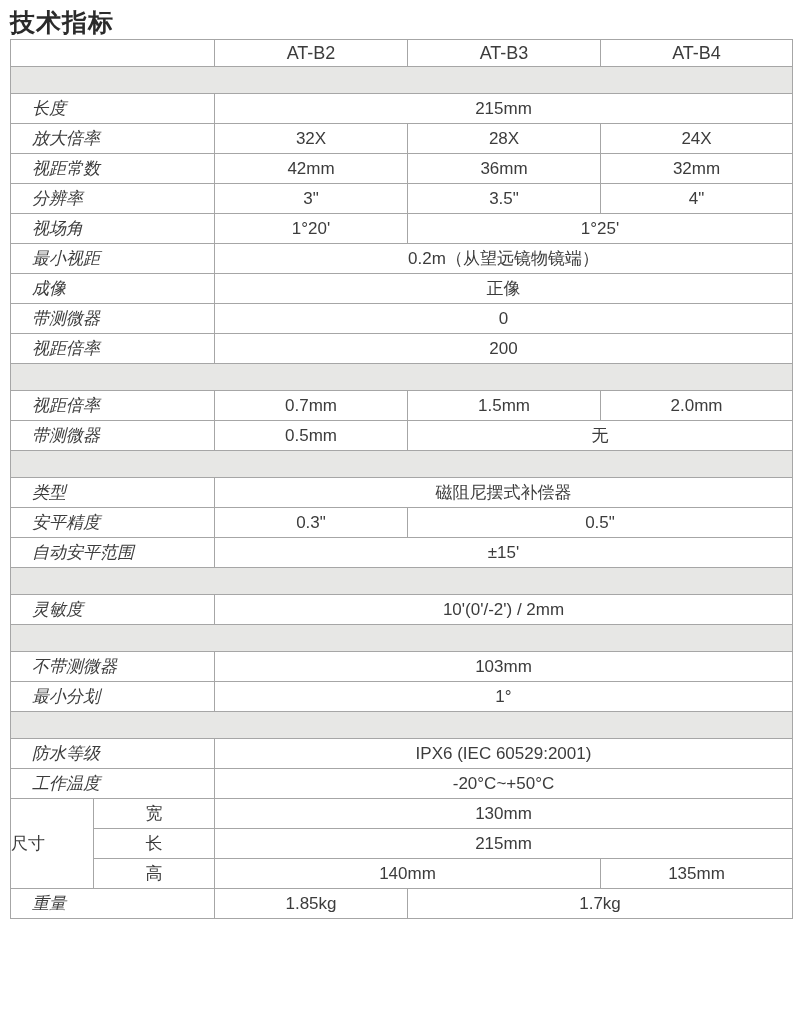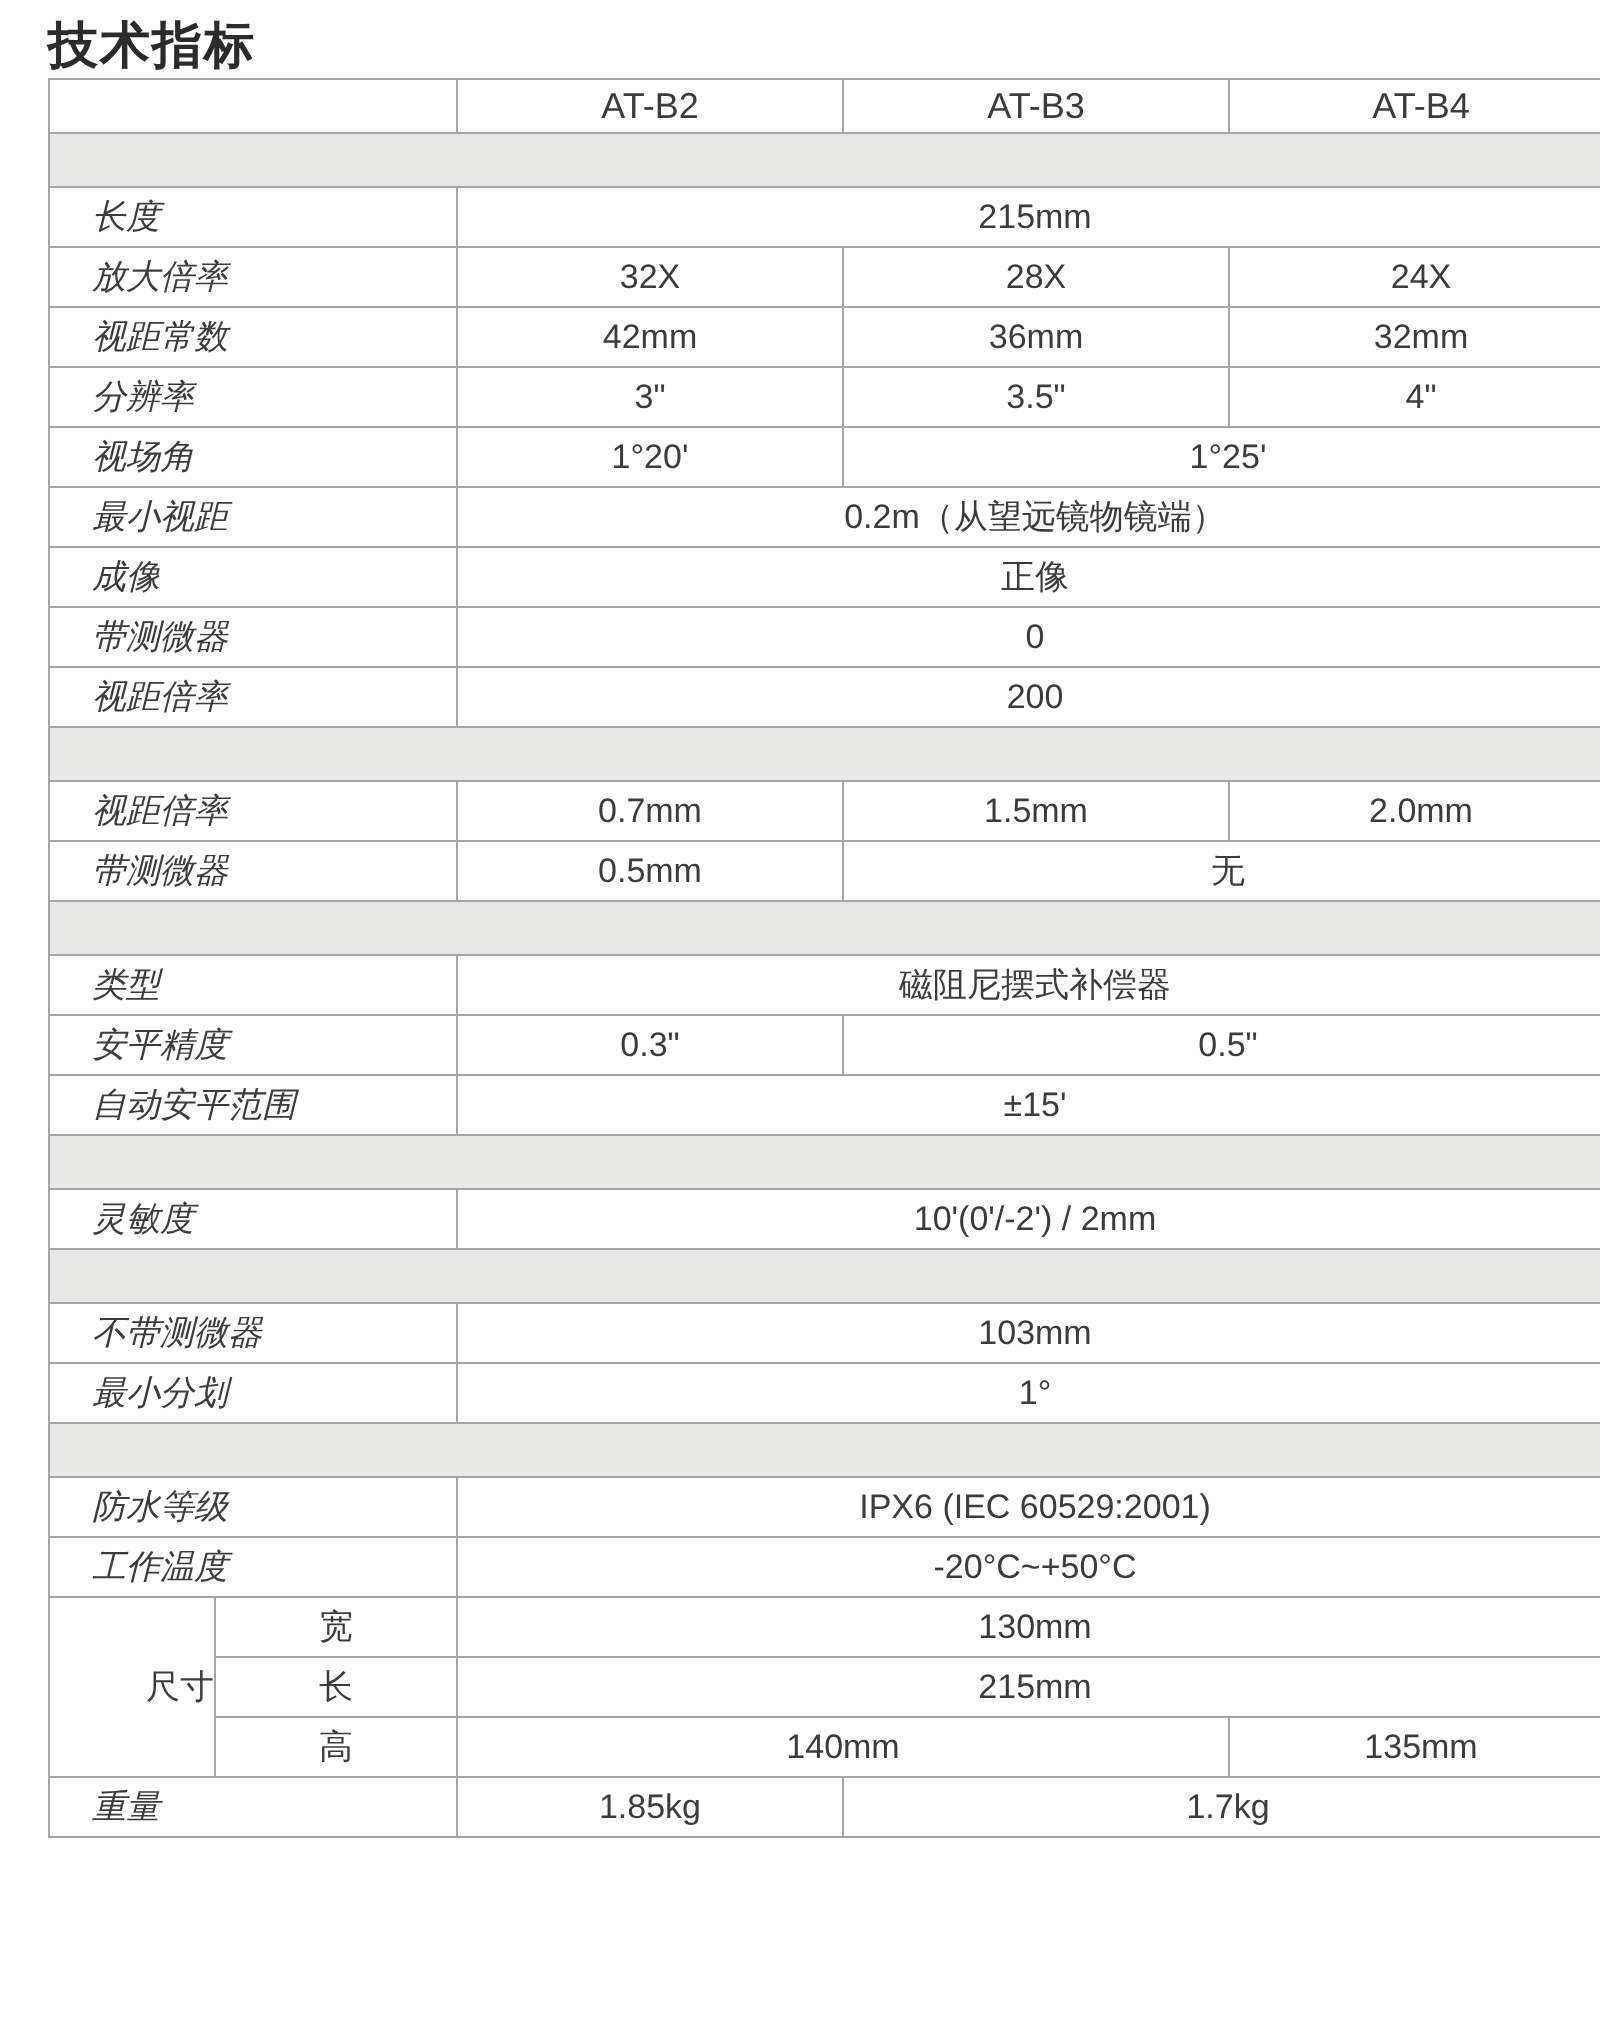--- a/index.html
+++ b/index.html
@@ -10,21 +10,21 @@
     --background:#ffffff;
   }
   *{box-sizing:border-box;}
   html,body{margin:0;padding:0;}
   body{
     width:800px;
     background:var(--background);
     font-family:"Liberation Sans","DejaVu Sans",sans-serif;
     color:var(--text);
   }
-  .page{width:784px;min-height:1022px;padding:6px 8px 10px 24px;}
+  .page{width:784px;min-height:1022px;padding:6px 8px 10px 10px;}
   .title{
     margin:0;
     font-size:25px;
     font-weight:bold;
     color:var(--title);
     letter-spacing:1px;
   }
   table.spec-table{
     width:782px;
     border-collapse:collapse;
@@ -41,21 +41,21 @@
     overflow:hidden;
     white-space:nowrap;
   }
   .spec-table thead th{height:27px;font-size:18px;}
   .spec-table thead td{height:27px;}
   td.label{text-align:left;padding-left:21px;font-style:italic;}
   tr.sep td{
     background:var(--separator-bg);
     height:27px;
   }
-  td.dim-group{text-align:right;padding-left:0;}
+  td.dim-group{text-align:left;padding-left:0;}
   td.sub-label{text-align:center;padding-left:0;}
 </style>
 </head>
 <body>
 
 <div class="page">
   <h1 class="title">技术指标</h1>
 
   <table class="spec-table">
     <colgroup>

